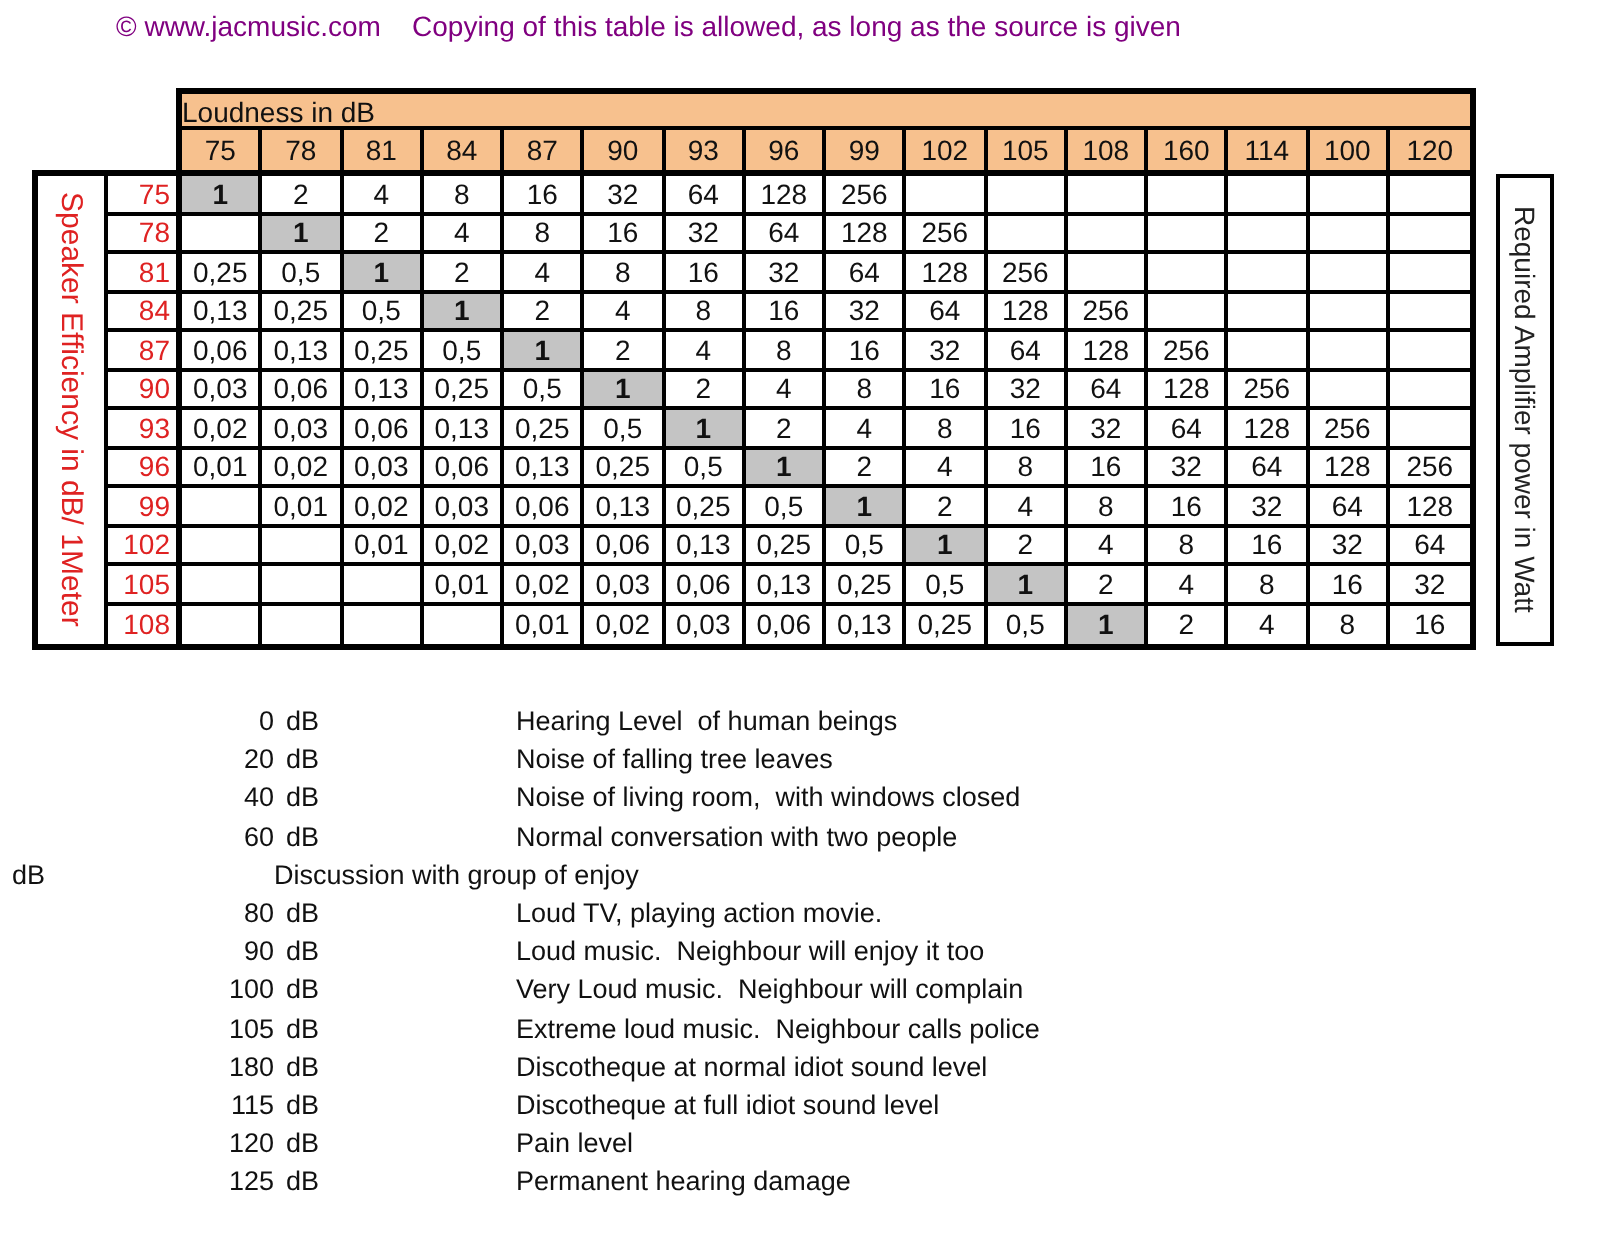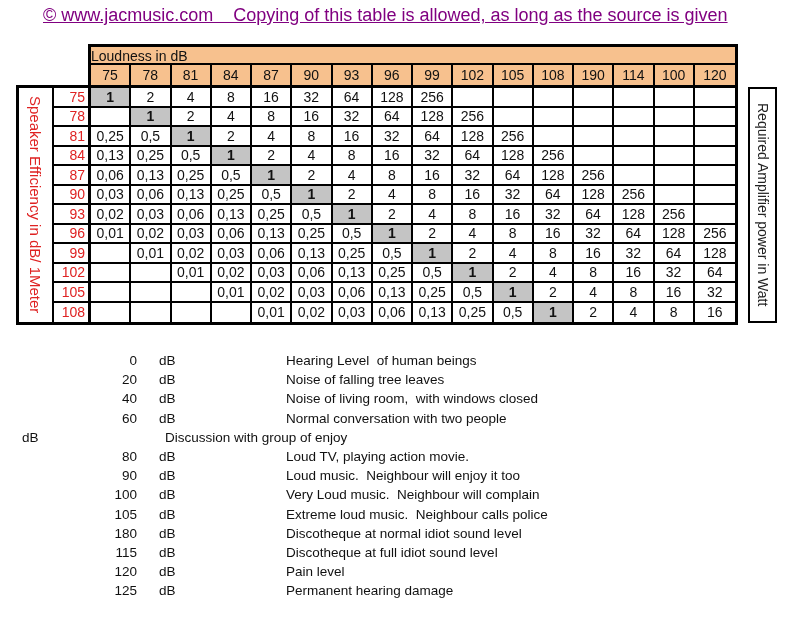--- a/index.html
+++ b/index.html
@@ -6,23 +6,23 @@
     --peach:#F7C18E;
     --hl:#C4C4C4;
     --red:#DF2222;
     --link:#800080;
   }
   *{margin:0;padding:0;box-sizing:border-box;}
   html,body{width:800px;height:623px;background:#fff;overflow:hidden;}
   body{font-family:"Liberation Sans",sans-serif;position:relative;color:#111;}
 
   .link{
-    position:absolute;left:43px;top:5px;
-    color:var(--link);text-decoration:underline;
-    font-size:18px;white-space:pre;cursor:pointer;
+    position:absolute;left:58px;top:5px;
+    color:var(--link);
+    font-size:14px;white-space:pre;cursor:pointer;
   }
 
   
   .header-block{
     position:absolute;left:88px;top:44px;width:650px;
     border:3px solid #000;background:var(--peach);
   }
   .header-title{
     height:18px;line-height:18px;border-bottom:2px solid #000;
     text-align:left;font-size:14px;
@@ -77,22 +77,22 @@
     writing-mode:vertical-rl;font-size:14px;white-space:nowrap;color:#222;
   }
 
   
   .db-list{position:absolute;left:0;top:351px;width:800px;}
   .db-row{
     display:grid;grid-template-columns:137px 121px auto;
     height:19.2px;align-items:center;font-size:13.5px;
   }
   .db-num{text-align:right;}
-  .db-unit{padding-left:22px;}
-  .db-desc{white-space:pre;margin-left:28px;}
+  .db-unit{padding-left:6px;}
+  .db-desc{white-space:pre;}
 </style>
 </head>
 <body>
 
 <a class="link">© www.jacmusic.com    Copying of this table is allowed, as long as the source is given</a>
 
 <div class="header-block">
   <div class="header-title">Loudness in dB</div>
   <div class="hrow">
       <div class="hcell">75</div>
@@ -100,21 +100,21 @@
       <div class="hcell">81</div>
       <div class="hcell">84</div>
       <div class="hcell">87</div>
       <div class="hcell">90</div>
       <div class="hcell">93</div>
       <div class="hcell">96</div>
       <div class="hcell">99</div>
       <div class="hcell">102</div>
       <div class="hcell">105</div>
       <div class="hcell">108</div>
-      <div class="hcell">190</div>
+      <div class="hcell">160</div>
       <div class="hcell">114</div>
       <div class="hcell">100</div>
       <div class="hcell">120</div>
     </div>
 </div>
 
 <div class="left-box">
   <div class="left-label">Speaker Efficiency in dB/ 1Meter</div>
 <div class="rhdr">75</div>
     <div class="rhdr">78</div>

